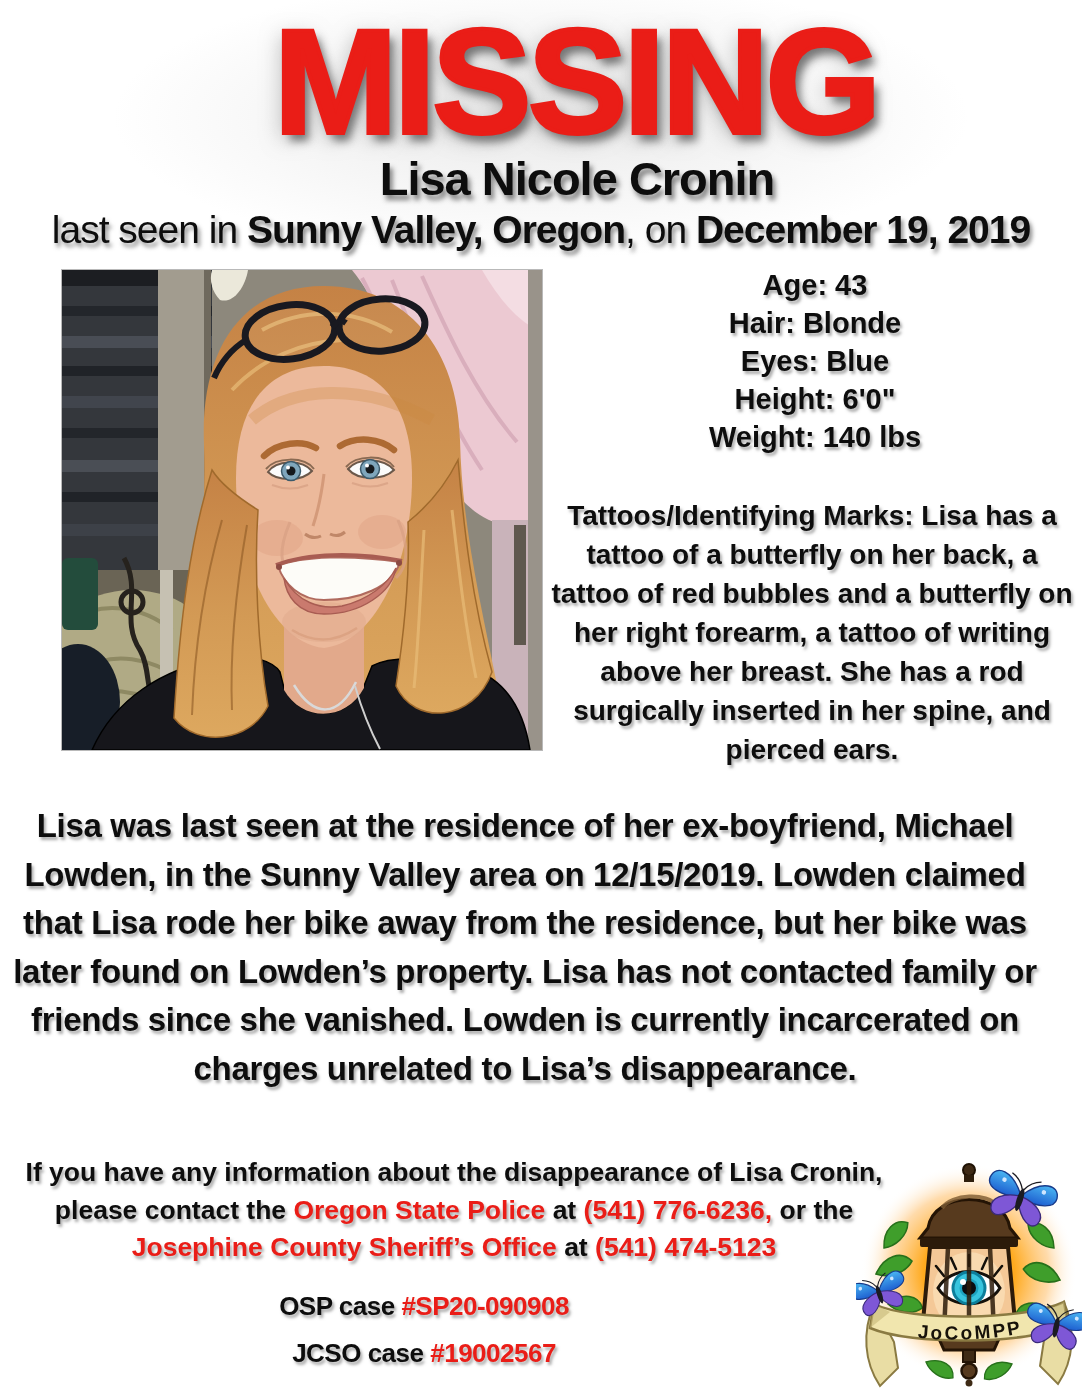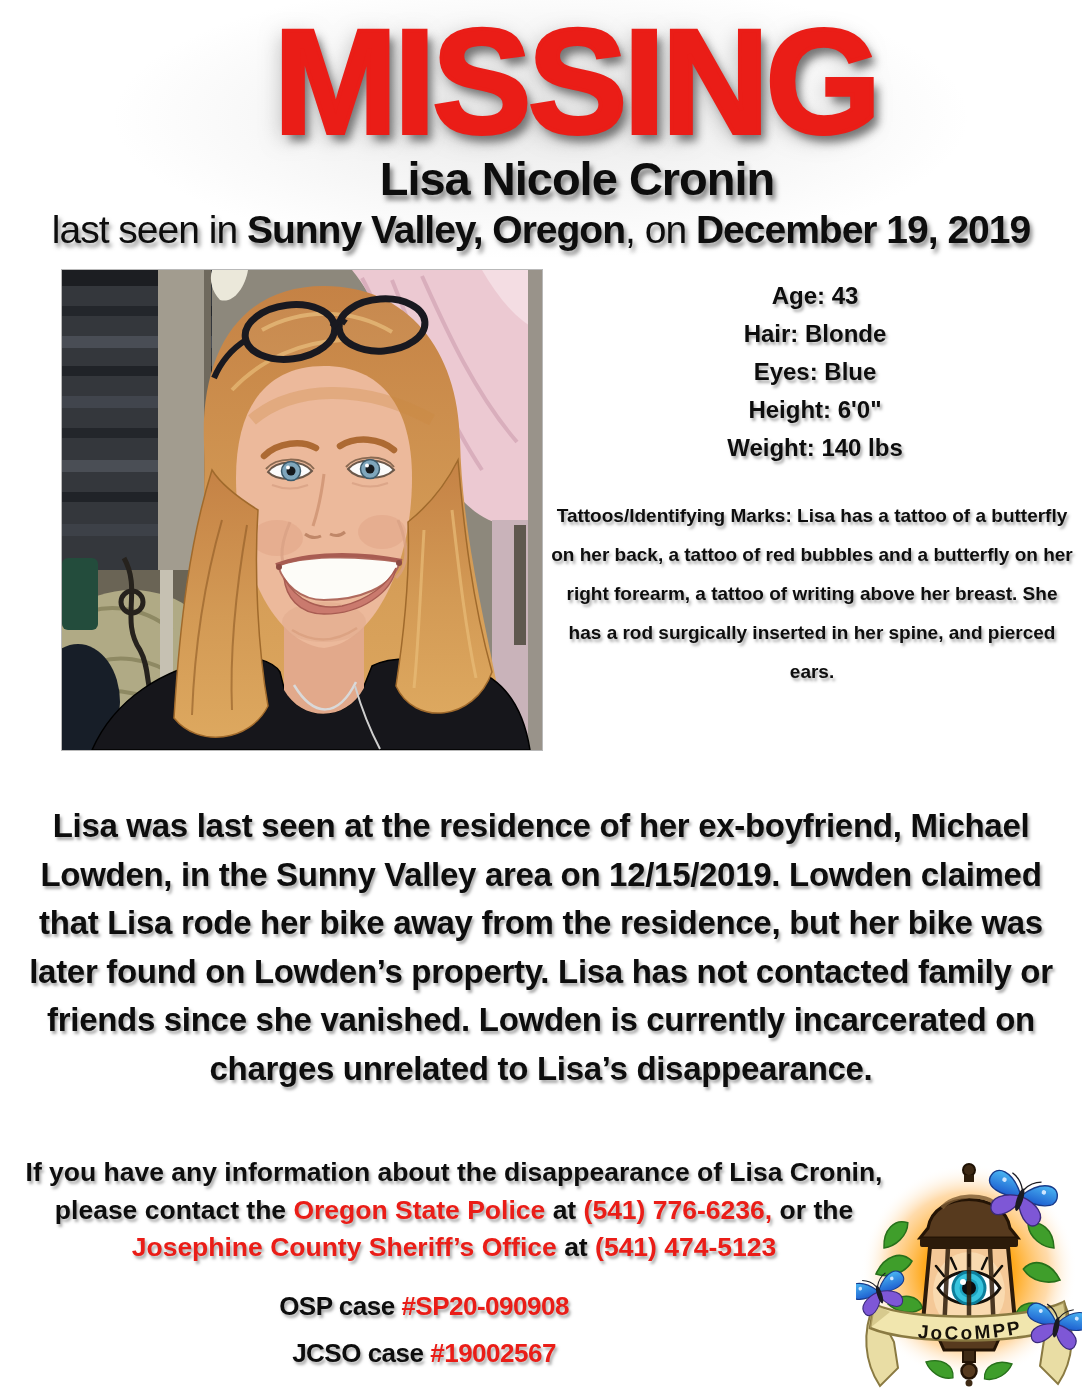--- a/index.html
+++ b/index.html
@@ -28,23 +28,23 @@
 
   #lastseen{left:0;top:207px;width:1082px;font-size:39px;line-height:46px;font-weight:normal;
     letter-spacing:-1px;text-shadow:2.5px 4px 4px rgba(112,112,112,.8);}
 
   #photo{left:61px;top:269px;width:480px;height:480px;border:1px solid #b9b9b9;
     box-sizing:content-box;background:#8d887c;}
   #photo svg{display:block;}
 
   .bodyshadow{text-shadow:2px 3px 3px rgba(128,128,128,.65);}
 
-  #stats{left:556px;top:266px;width:518px;font-size:24px;line-height:38px;font-weight:bold;margin-top:11px;}
-  #marks{left:548px;top:496px;width:528px;font-size:19px;line-height:39px;font-weight:bold;}
-  #narrative{left:16px;top:802px;width:1050px;font-size:33px;line-height:48.5px;
+  #stats{left:556px;top:266px;width:518px;font-size:29px;line-height:38px;font-weight:bold;}
+  #marks{left:548px;top:496px;width:528px;font-size:28px;line-height:39px;font-weight:bold;}
+  #narrative{left:0;top:802px;width:1050px;font-size:33px;line-height:48.5px;
     font-weight:bold;letter-spacing:-0.3px;}
   #contact{left:6px;top:1154px;width:896px;font-size:26.5px;line-height:37.5px;font-weight:bold;}
   #cases{left:0;top:1283px;width:848px;font-size:26px;line-height:47px;font-weight:bold;
     letter-spacing:-0.5px;}
   #logo{left:856px;top:1152px;width:226px;height:246px;}
 </style>
 </head>
 <body>
 
 <div id="header-glow" class="abs"></div>

